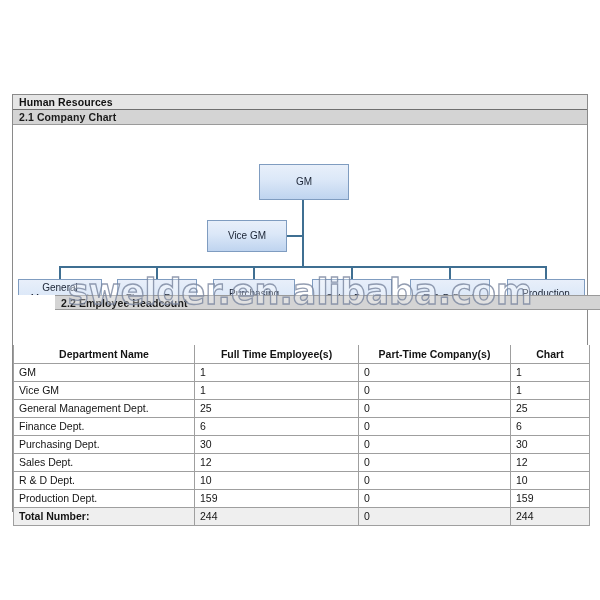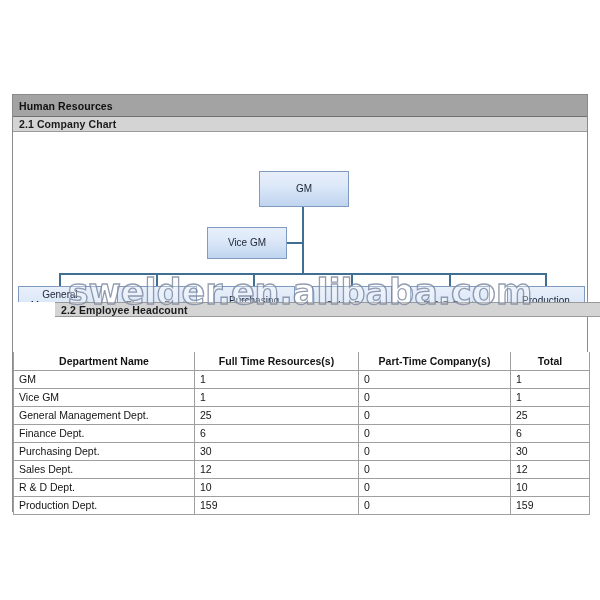--- a/index.html
+++ b/index.html
@@ -38,22 +38,22 @@
     width: 100%;
     font-size: 10.5px;
     font-weight: bold;
     color: #1b1b1b;
     letter-spacing: .1px;
     display: flex;
     align-items: center;
     padding-left: 6px;
   }
   .bar-dark {
-    height: 22px;
-    background: #a3a3a3;
+    height: 15px;
+    background: #e5e5e5;
     border-bottom: 1px solid #6f6f6f;
     color: #111;
   }
   .bar-light {
     height: 15px;
     background: #d4d4d4;
     border-bottom: 1px solid #9a9a9a;
   }
 
   
@@ -218,23 +218,23 @@
     <table id="headcount-table">
       <colgroup>
         <col class="col-dept">
           <col class="col-ft">
           <col class="col-pt">
           <col class="col-tot">
       </colgroup>
       <thead>
         <tr>
           <th>Department Name</th>
-          <th>Full Time Resources(s)</th>
+          <th>Full Time Employee(s)</th>
           <th>Part-Time Company(s)</th>
-          <th>Total</th>
+          <th>Chart</th>
         </tr>
       </thead>
       <tbody>
         <tr>
           <td class="c-dept">GM</td>
           <td class="c-ft">1</td>
           <td class="c-pt">0</td>
           <td class="c-tot">1</td>
         </tr>
         <tr>
@@ -271,20 +271,26 @@
           <td class="c-dept">R &amp; D Dept.</td>
           <td class="c-ft">10</td>
           <td class="c-pt">0</td>
           <td class="c-tot">10</td>
         </tr>
         <tr>
           <td class="c-dept">Production Dept.</td>
           <td class="c-ft">159</td>
           <td class="c-pt">0</td>
           <td class="c-tot">159</td>
+        </tr>
+        <tr class="total-row">
+          <td class="c-dept">Total Number:</td>
+          <td class="c-ft">244</td>
+          <td class="c-pt">0</td>
+          <td class="c-tot">244</td>
         </tr>
       </tbody>
     </table>
 
   </div>
 
   <div id="watermark">
     <span class="wm-text">swelder.en.alibaba.com</span>
   </div>
 

